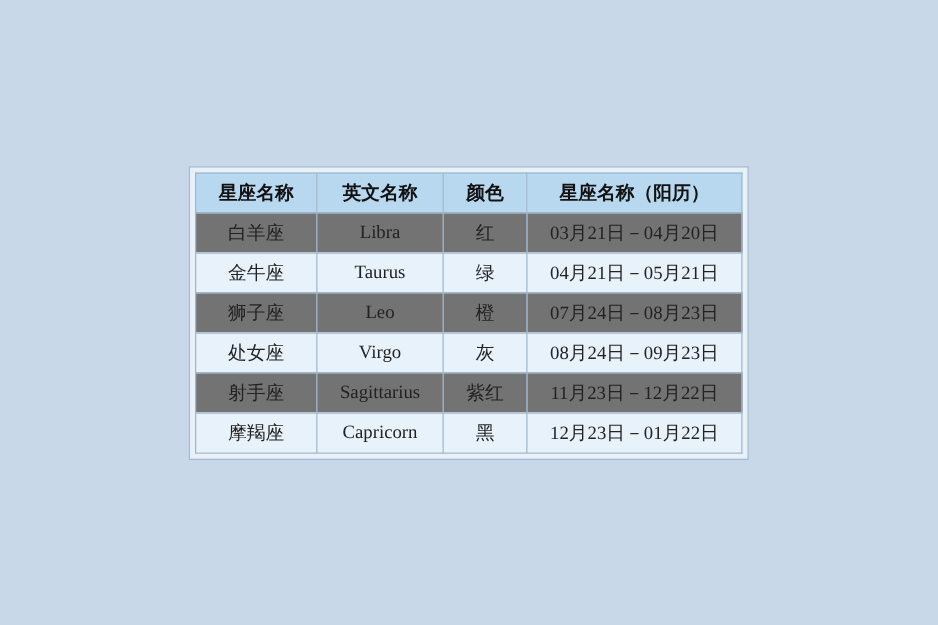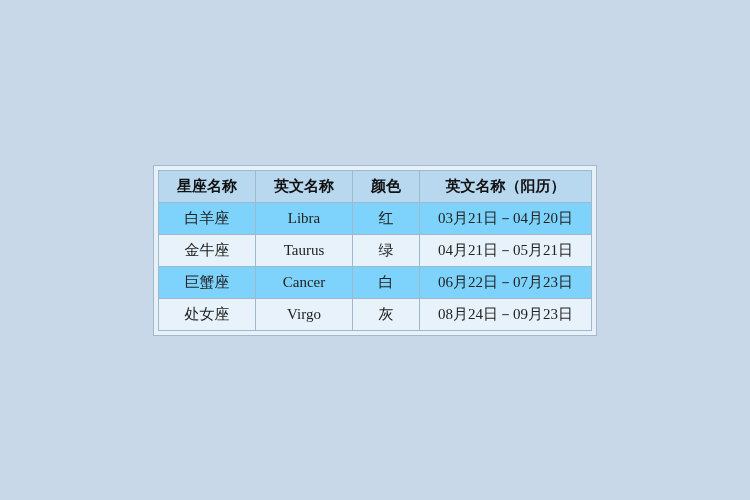--- a/index.html
+++ b/index.html
@@ -29,61 +29,73 @@
       color: #222;
       white-space: nowrap;
     }
     thead tr th {
       background-color: #b8d8f0;
       font-weight: bold;
       font-size: 15px;
       color: #111;
     }
     tbody tr {
-      background-color: #7dd3fc;
+      background-color: #737373;
     }
     tbody tr:nth-child(even) {
       background-color: #e8f2fa;
     }
   </style>
 </head>
 <body>
 
 <div class="table-wrapper">
   <table>
     <thead>
       <tr>
 
       <th>星座名称</th>
           <th>英文名称</th>
           <th>颜色</th>
-          <th>英文名称（阳历）</th>
+          <th>星座名称（阳历）</th>
         </tr>
     </thead>
     <tbody>
 
     <tr>
           <td>白羊座</td>
           <td>Libra</td>
           <td>红</td>
           <td>03月21日－04月20日</td>
         </tr>
         <tr>
           <td>金牛座</td>
           <td>Taurus</td>
           <td>绿</td>
           <td>04月21日－05月21日</td>
         </tr>
         <tr>
-          <td>巨蟹座</td>
-          <td>Cancer</td>
-          <td>白</td>
-          <td>06月22日－07月23日</td>
+          <td>狮子座</td>
+          <td>Leo</td>
+          <td>橙</td>
+          <td>07月24日－08月23日</td>
         </tr>
         <tr>
           <td>处女座</td>
           <td>Virgo</td>
           <td>灰</td>
           <td>08月24日－09月23日</td>
         </tr>
+        <tr>
+          <td>射手座</td>
+          <td>Sagittarius</td>
+          <td>紫红</td>
+          <td>11月23日－12月22日</td>
+        </tr>
+        <tr>
+          <td>摩羯座</td>
+          <td>Capricorn</td>
+          <td>黑</td>
+          <td>12月23日－01月22日</td>
+        </tr>
       </tbody>
   </table>
 </div>
 
 </body></html>

